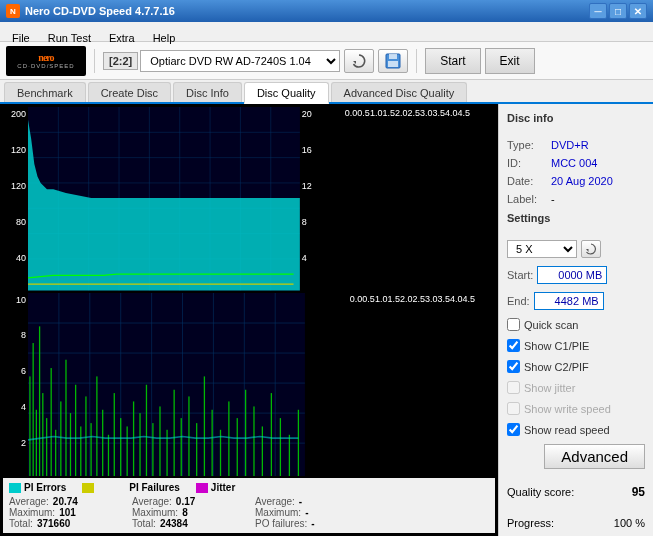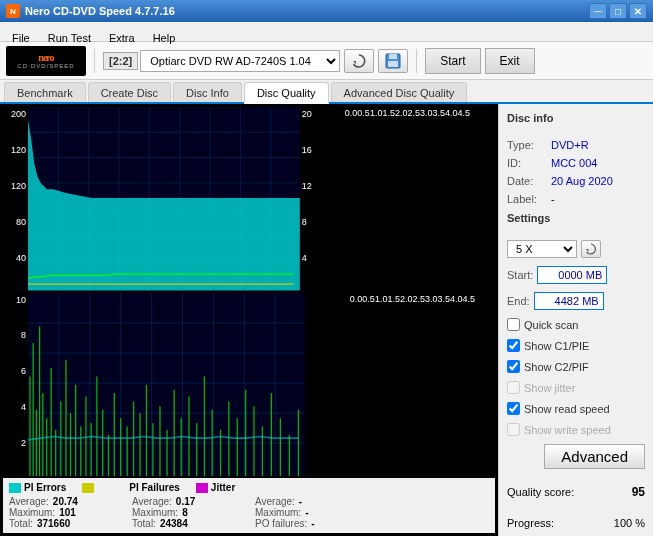--- a/index.html
+++ b/index.html
@@ -584,26 +584,26 @@
     </div>
     <div class="checkbox-row">
       <input type="checkbox" checked="" style="">
       <span class="checkbox-label">Show C2/PIF</span>
     </div>
     <div class="checkbox-row">
       <input type="checkbox" disabled="" style="">
       <span class="checkbox-label disabled">Show jitter</span>
     </div>
     <div class="checkbox-row">
+      <input type="checkbox" disabled="" style="">
+      <span class="checkbox-label disabled">Show write speed</span>
+    </div>
+    <div class="checkbox-row">
       <input type="checkbox" checked="" style="">
       <span class="checkbox-label">Show read speed</span>
-    </div>
-    <div class="checkbox-row">
-      <input type="checkbox" disabled="" style="">
-      <span class="checkbox-label disabled">Show write speed</span>
     </div>
 
     <button class="advanced-btn">Advanced</button>
 
     <div class="separator"></div>
 
     <div class="quality-row">
       <span>Quality score:</span>
       <span class="quality-val">95</span>
     </div>

